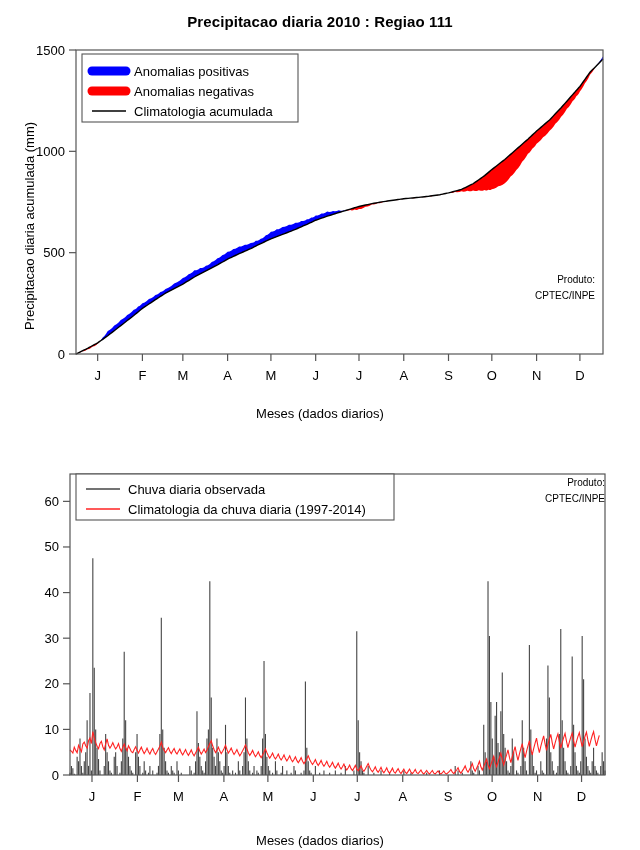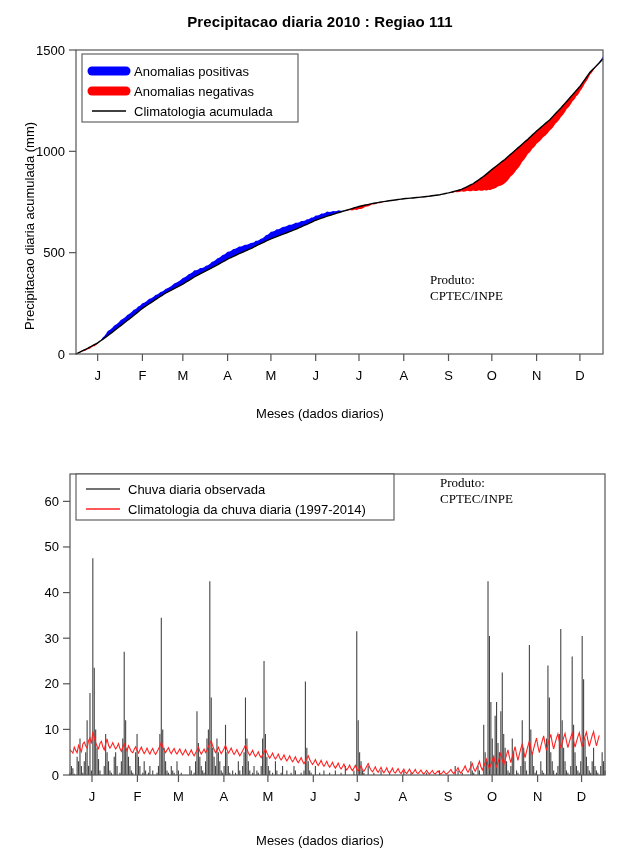--- a/index.html
+++ b/index.html
@@ -49,24 +49,24 @@
     position: absolute;
     font-size: 13px;
     white-space: nowrap;
   }
   .ylabel-rot {
     transform-origin: 0 0;
     transform: rotate(-90deg);
   }
   .produto {
     position: absolute;
-    font-size: 13px;
+    font-size: 10px;
+    text-align: right;
     line-height: 16px;
     white-space: nowrap;
-    font-family: Liberation Serif, serif;
   }
   .tick-text {
     font-size: 13px;
     font-family: "Liberation Sans", sans-serif;
     fill: #000;
   }
   .legend-text {
     font-size: 13px;
     font-family: "Liberation Sans", sans-serif;
     fill: #000;

